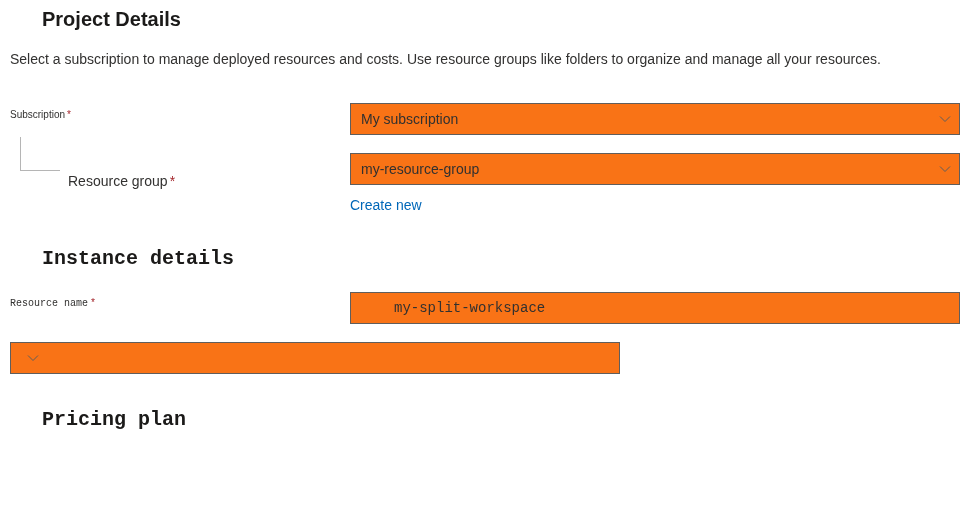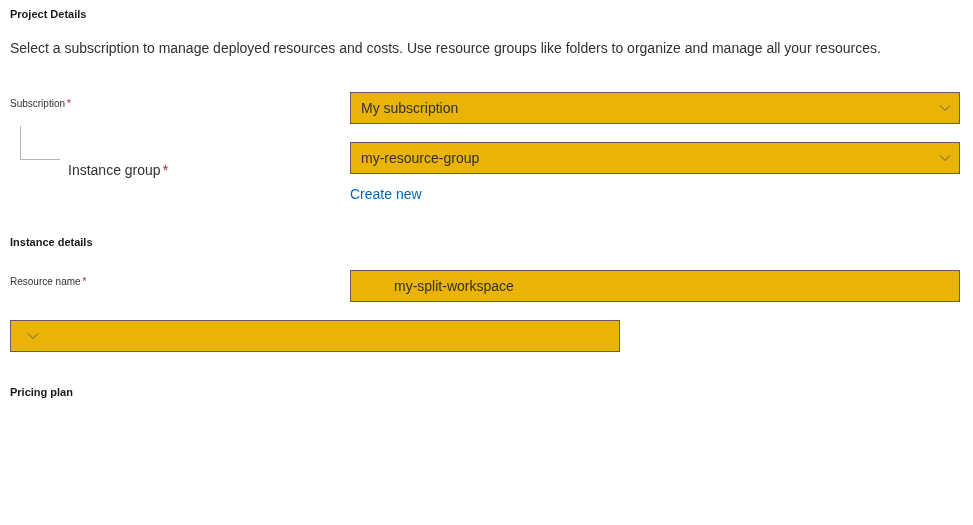--- a/index.html
+++ b/index.html
@@ -6,25 +6,26 @@
     body {
       font-family: "Segoe UI", -apple-system, sans-serif;
       font-size: 14px;
       color: #323130;
       padding: 8px 10px;
       width: 973px;
       background: #ffffff;
     }
     .section-heading {
       font-weight: 600;
-      font-size: 11px;
+      font-size: 20px;
       color: #1b1a19;
       margin-bottom: 18px;
+      margin-left: 32px;
     }
-    .section-heading.mt { margin-top: 34px; }
+    .section-heading.mt { margin-top: 34px; font-family: Liberation Mono, monospace; }
     .section-desc {
       font-size: 14px;
       color: #323130;
       line-height: 20px;
       margin-bottom: 34px;
       max-width: 950px;
     }
     .form-row {
       display: flex;
       align-items: flex-start;
@@ -39,21 +40,21 @@
     }
     .field-col {
       flex: 1;
       max-width: 610px;
     }
     .required { color: #a4262c; margin-left: 2px; }
     .select-box, .text-input {
       width: 100%;
       height: 32px;
       border: 1px solid #605e5c;
-      background: #eab308;
+      background: #f97316;
       display: flex;
       align-items: center;
       padding: 0 8px 0 10px;
       font-size: 14px;
       color: #323130;
       cursor: pointer;
       position: relative;
     }
     .text-input {
       cursor: text;
@@ -131,37 +132,37 @@
           <path d="M1 3.5 L6 8.5 L11 3.5" stroke="#605e5c" stroke-width="1" fill="none"></path>
         </svg>
     </div>
   </div>
 </div>
 
 <div class="form-row">
   <div class="indent-wrap">
     <div class="tree-connector"></div>
     <div class="indent-label">
-      <span>Instance group</span><span class="required">*</span>
+      <span>Resource group</span><span class="required">*</span>
     </div>
   </div>
   <div class="field-col">
     <div class="select-box">
       <span class="select-text">my-resource-group</span>
       <svg class="chevron" viewBox="0 0 12 12">
           <path d="M1 3.5 L6 8.5 L11 3.5" stroke="#605e5c" stroke-width="1" fill="none"></path>
         </svg>
     </div>
     <span class="link-text">Create new</span>
   </div>
 </div>
 
 <h3 class="section-heading mt">Instance details</h3>
 
-<div class="form-row" style="margin-top:22px;">
+<div class="form-row" style="margin-top:22px;font-family:Liberation Mono, monospace;">
   <div class="label-col">
     <span>Resource name</span><span class="required">*</span>
   </div>
   <div class="field-col">
     <input type="text" class="text-input" value="my-split-workspace" style="">
   </div>
 </div>
 
 <div class="form-row">
   <div class="field-col">

